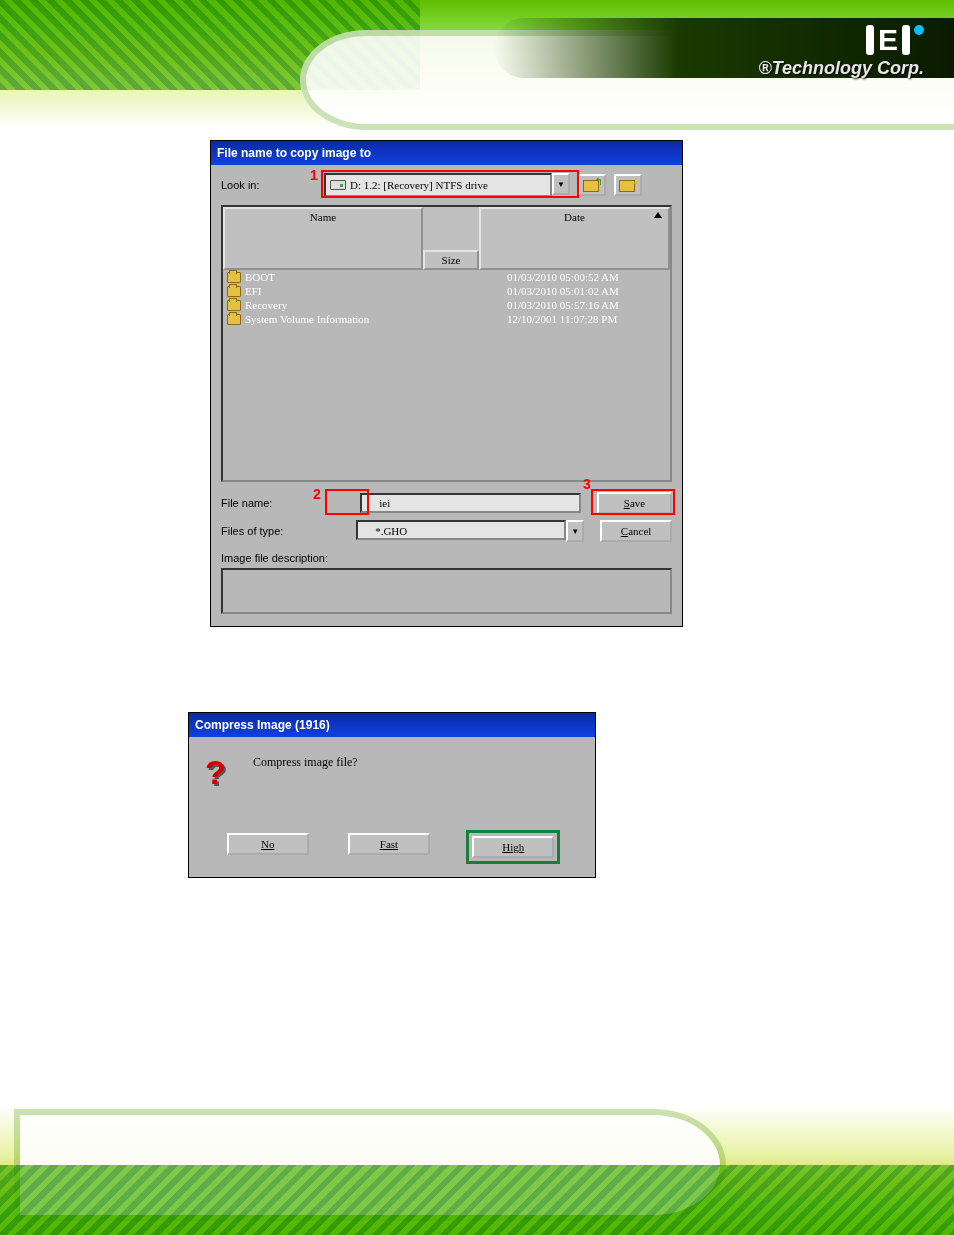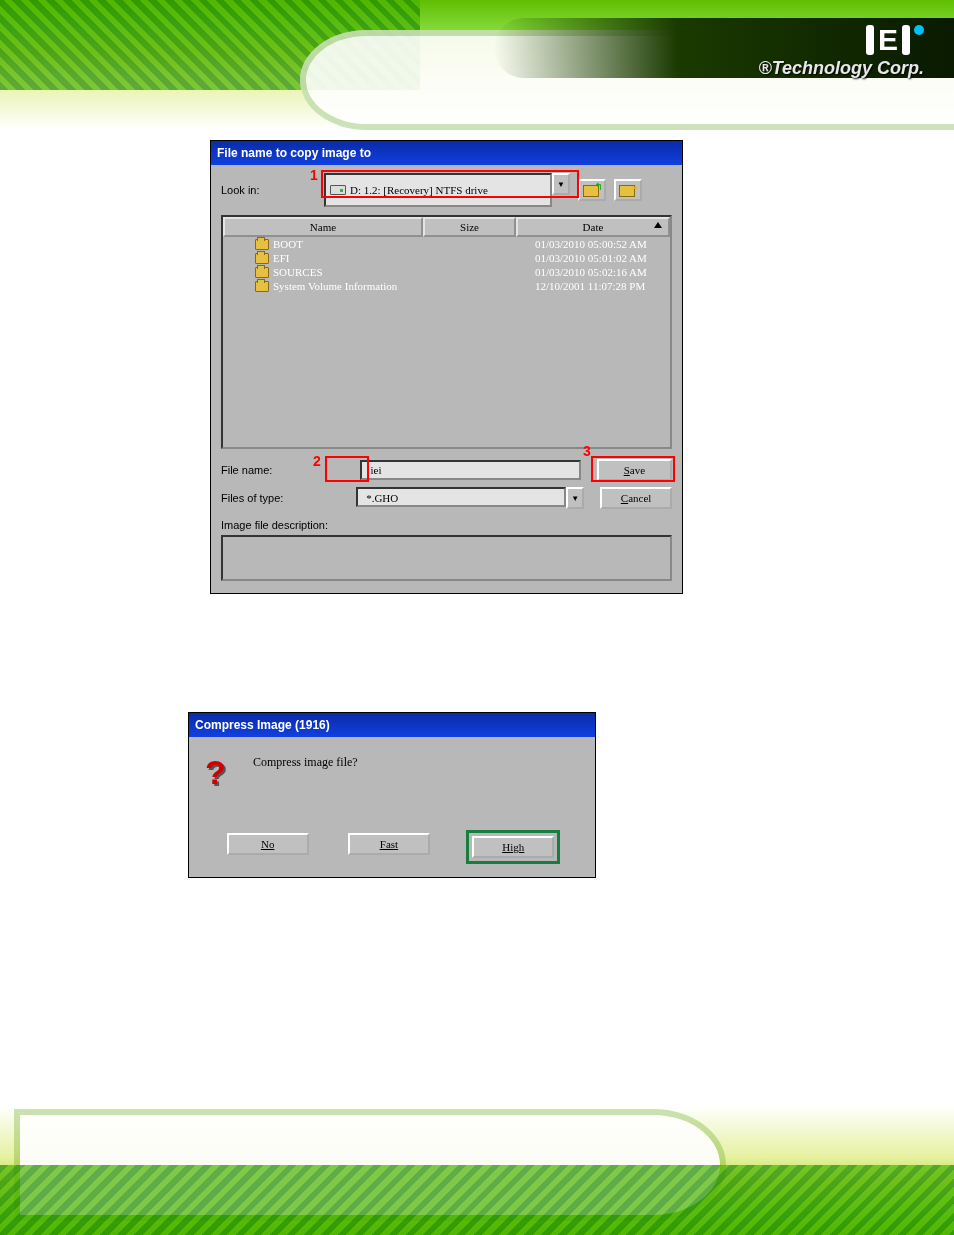--- a/index.html
+++ b/index.html
@@ -38,43 +38,43 @@
 
   
   .dialog1 { position: absolute; top: 140px; left: 210px; width: 473px; border: 1px solid #000; }
   .titlebar { background: linear-gradient(180deg, #0a2ba6 0%, #1040e0 100%); color: #fff;
     font: bold 12px/20px "MS Sans Serif", Tahoma, sans-serif; padding: 2px 6px; }
   .dlg-body { background: #b8b8b8; padding: 8px 10px 12px; font: 11px "MS Sans Serif", Tahoma, sans-serif; color: #000; }
 
   .row { display: flex; align-items: center; gap: 8px; margin-bottom: 8px; }
   .lbl { width: 95px; }
   .lookin-wrap { position: relative; }
-  .lookin-select { display: flex; align-items: center; background: #e4e4e4; border: 2px inset #888; height: 34px; width: 228px; padding: 0 4px; font: 11px Tahoma; }
+  .lookin-select { display: flex; align-items: center; background: #e4e4e4; border: 2px inset #888; height: 24px; width: 228px; padding: 0 4px; font: 11px Tahoma; }
   .drop-arrow { width: 18px; height: 22px; background: #c0c0c0; border: 2px outset #fff; display:flex; align-items:center; justify-content:center; font-size:8px; }
   .up-btn, .new-btn { width: 28px; height: 22px; background: #c0c0c0; border: 2px outset #fff; display:flex; align-items:center; justify-content:center; }
   .red-rect1 { position: absolute; top: -3px; left: -3px; width: 258px; height: 28px; border: 2px solid #ff0000; pointer-events:none; }
   .marker1 { position:absolute; top: -6px; left: -14px; color:#ff0000; font: bold 14px Arial; }
 
   .list-area { border: 2px inset #888; background: #b8b8b8; }
   .list-header { display: flex; background: #c0c0c0; }
   .list-header div { border: 2px outset #e4e4e4; font: 11px Tahoma; text-align: center; padding: 2px 16px; }
   .col-name { width: 200px; }
-  .col-size { width: 93px; }
+  .col-size { width: 56px; margin-top: 43px; }
   .col-date { flex: 1; position: relative; }
   .col-date .sort-arrow { position: absolute; right: 6px; top: 3px; width: 0; height: 0; border-left: 4px solid transparent; border-right: 4px solid transparent; border-bottom: 6px solid #000; }
   .list-rows { height: 210px; background: #b8b8b8; color:#fff; font: 11px Tahoma; }
   .list-row { display: flex; padding: 1px 4px; }
-  .list-row .c1 { width: 200px; display:flex; align-items:center; gap: 4px; margin-left: 28px; }
+  .list-row .c1 { width: 200px; display:flex; align-items:center; gap: 4px; }
   .list-row .c2 { width: 80px; }
   .list-row .c3 { flex: 1; }
   .folder-icon { width: 14px; height: 11px; background: #e6c040; border: 1px solid #8a6a10; border-radius: 1px; position: relative; }
   .folder-icon::before { content:""; position:absolute; top:-3px; left:1px; width:6px; height:3px; background:#e6c040; border:1px solid #8a6a10; border-bottom:none; }
 
   .filename-row { display:flex; align-items:center; gap:8px; margin-top: 10px; position:relative; }
-  .txt-input { border: 2px inset #888; background: #e4e4e4; height: 20px; padding: 0 8px; font: 11px Tahoma; margin-left: 40px; }
+  .txt-input { border: 2px inset #888; background: #e4e4e4; height: 20px; padding: 0 17px; font: 11px Tahoma; margin-left: 40px; }
   .fn-input { width: 228px; }
   .filter-input { width: 210px; }
   .btn { width: 78px; height: 22px; background: #c0c0c0; border: 2px outset #fff; font: 11px Tahoma; text-align:center; line-height:18px; cursor: pointer; }
   .btn u { text-decoration: underline; }
   .red-rect2 { position:absolute; left: 104px; top: -3px; width: 44px; height: 26px; border: 2px solid #ff0000; pointer-events:none; }
   .marker2 { position:absolute; left: 92px; top: -6px; color:#ff0000; font: bold 14px Arial; }
   .red-rect3 { position:absolute; left: 370px; top: -3px; width: 84px; height: 26px; border: 2px solid #ff0000; pointer-events:none; }
   .marker3 { position:absolute; left: 362px; top: -16px; color:#ff0000; font: bold 14px Arial; }
 
   .desc-box { margin-top: 10px; }
@@ -174,24 +174,24 @@
           <span class="c1">
               <span class="folder-icon"></span>
               <span>EFI</span>
             </span>
           <span class="c2"></span>
           <span class="c3">01/03/2010 05:01:02 AM</span>
         </div>
         <div class="list-row">
           <span class="c1">
               <span class="folder-icon"></span>
-              <span>SOURCES</span>
-            </span>
-          <span class="c2"></span>
-          <span class="c3">01/03/2010 05:02:16 AM</span>
+              <span>Recovery</span>
+            </span>
+          <span class="c2"></span>
+          <span class="c3">01/03/2010 05:57:16 AM</span>
         </div>
         <div class="list-row">
           <span class="c1">
               <span class="folder-icon"></span>
               <span>System Volume Information</span>
             </span>
           <span class="c2"></span>
           <span class="c3">12/10/2001 11:07:28 PM</span>
         </div>
       </div>

